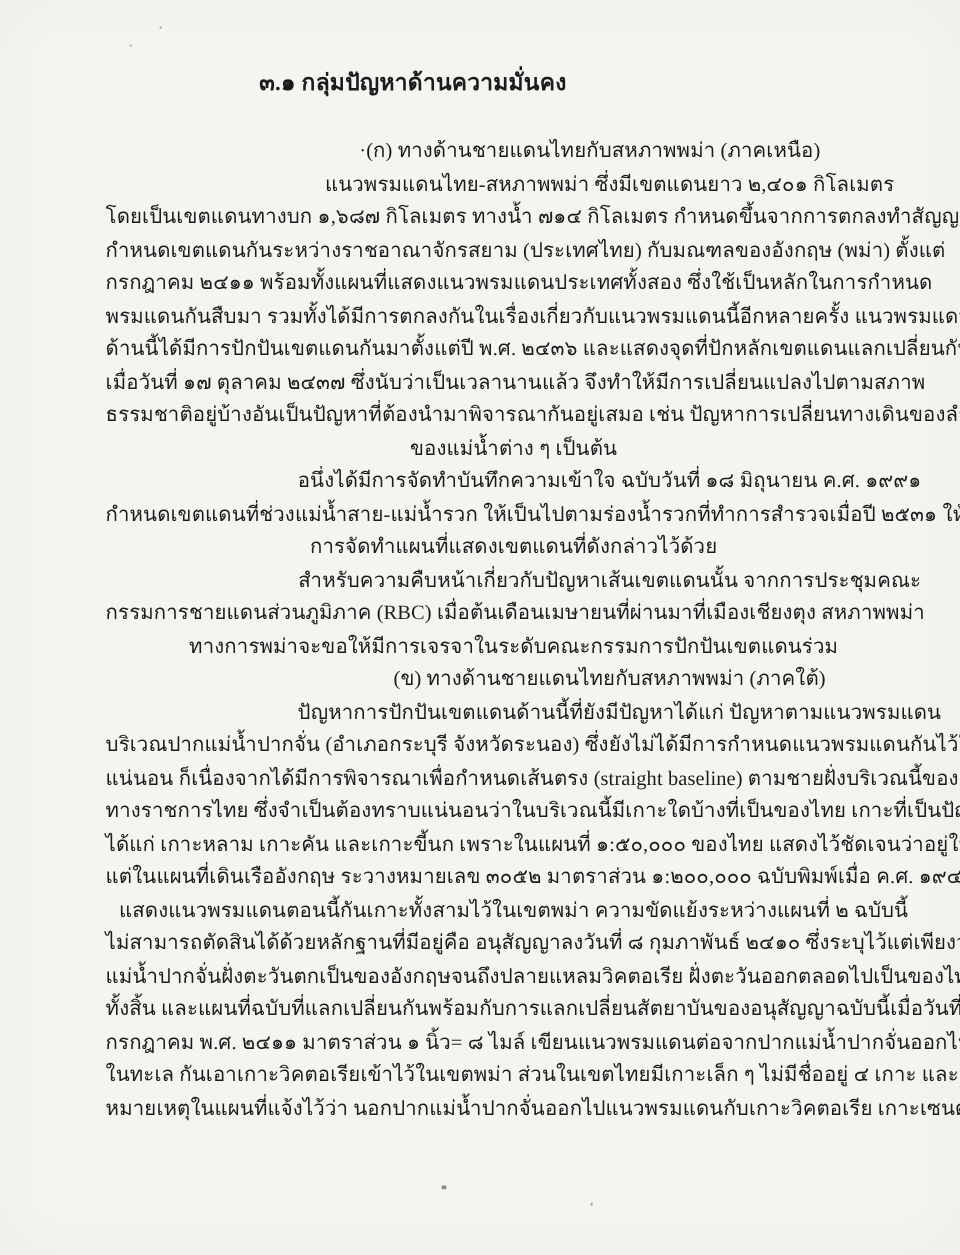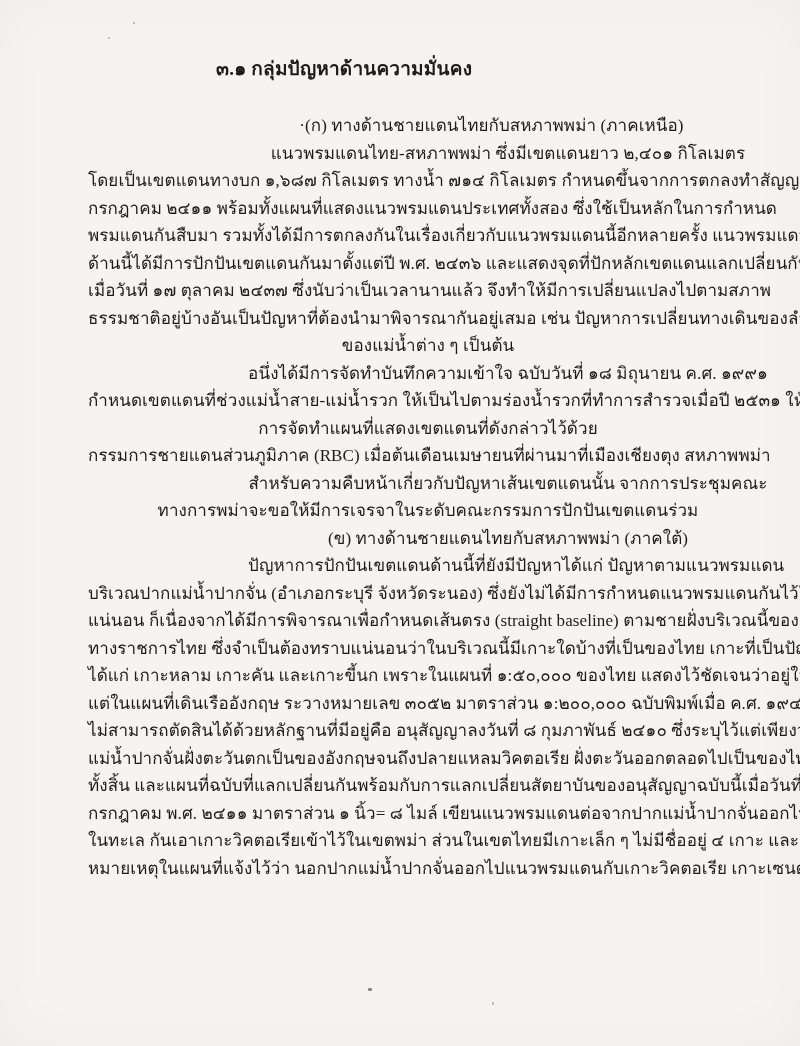--- a/index.html
+++ b/index.html
@@ -68,39 +68,41 @@
   <div class="speck s2"></div>
   <div class="speck s3"></div>
   <div class="speck s4"></div>
 
   <div class="h1">๓.๑  กลุ่มปัญหาด้านความมั่นคง</div>
 
   <div class="body-block">
     <div class="ln in-a">·(ก)  ทางด้านชายแดนไทยกับสหภาพพม่า (ภาคเหนือ)</div>
     <div class="ln in-b">แนวพรมแดนไทย-สหภาพพม่า ซึ่งมีเขตแดนยาว ๒,๔๐๑ กิโลเมตร</div>
     <div class="ln">โดยเป็นเขตแดนทางบก ๑,๖๘๗ กิโลเมตร ทางน้ำ ๗๑๔ กิโลเมตร กำหนดขึ้นจากการตกลงทำสัญญา</div>
+    <div class="ln">กำหนดเขตแดนกันระหว่างราชอาณาจักรสยาม (ประเทศไทย) กับมณฑลของอังกฤษ (พม่า) ตั้งแต่</div>
     <div class="ln">กรกฎาคม  ๒๔๑๑ พร้อมทั้งแผนที่แสดงแนวพรมแดนประเทศทั้งสอง ซึ่งใช้เป็นหลักในการกำหนด</div>
     <div class="ln">พรมแดนกันสืบมา รวมทั้งได้มีการตกลงกันในเรื่องเกี่ยวกับแนวพรมแดนนี้อีกหลายครั้ง แนวพรมแดน</div>
     <div class="ln">ด้านนี้ได้มีการปักปันเขตแดนกันมาตั้งแต่ปี พ.ศ. ๒๔๓๖ และแสดงจุดที่ปักหลักเขตแดนแลกเปลี่ยนกัน</div>
     <div class="ln">เมื่อวันที่ ๑๗ ตุลาคม  ๒๔๓๗ ซึ่งนับว่าเป็นเวลานานแล้ว จึงทำให้มีการเปลี่ยนแปลงไปตามสภาพ</div>
     <div class="ln">ธรรมชาติอยู่บ้างอันเป็นปัญหาที่ต้องนำมาพิจารณากันอยู่เสมอ เช่น ปัญหาการเปลี่ยนทางเดินของลำน้ำ</div>
     <div class="ln">ของแม่น้ำต่าง ๆ เป็นต้น</div>
     <div class="ln in-b">อนึ่งได้มีการจัดทำบันทึกความเข้าใจ ฉบับวันที่ ๑๘ มิถุนายน ค.ศ. ๑๙๙๑</div>
     <div class="ln">กำหนดเขตแดนที่ช่วงแม่น้ำสาย-แม่น้ำรวก ให้เป็นไปตามร่องน้ำรวกที่ทำการสำรวจเมื่อปี ๒๕๓๑ ให้มี</div>
     <div class="ln">การจัดทำแผนที่แสดงเขตแดนที่ดังกล่าวไว้ด้วย</div>
+    <div class="ln in-b">สำหรับความคืบหน้าเกี่ยวกับปัญหาเส้นเขตแดนนั้น จากการประชุมคณะ</div>
     <div class="ln">กรรมการชายแดนส่วนภูมิภาค (RBC) เมื่อต้นเดือนเมษายนที่ผ่านมาที่เมืองเชียงตุง สหภาพพม่า</div>
-    <div class="ln in-b">สำหรับความคืบหน้าเกี่ยวกับปัญหาเส้นเขตแดนนั้น จากการประชุมคณะ</div>
     <div class="ln">ทางการพม่าจะขอให้มีการเจรจาในระดับคณะกรรมการปักปันเขตแดนร่วม</div>
     <div class="ln in-b">(ข) ทางด้านชายแดนไทยกับสหภาพพม่า (ภาคใต้)</div>
     <div class="ln in-b">ปัญหาการปักปันเขตแดนด้านนี้ที่ยังมีปัญหาได้แก่ ปัญหาตามแนวพรมแดน</div>
     <div class="ln">บริเวณปากแม่น้ำปากจั่น (อำเภอกระบุรี จังหวัดระนอง) ซึ่งยังไม่ได้มีการกำหนดแนวพรมแดนกันไว้ให้</div>
     <div class="ln">แน่นอน ก็เนื่องจากได้มีการพิจารณาเพื่อกำหนดเส้นตรง (straight baseline) ตามชายฝั่งบริเวณนี้ของ</div>
     <div class="ln">ทางราชการไทย ซึ่งจำเป็นต้องทราบแน่นอนว่าในบริเวณนี้มีเกาะใดบ้างที่เป็นของไทย เกาะที่เป็นปัญหา</div>
     <div class="ln">ได้แก่ เกาะหลาม เกาะคัน และเกาะขี้นก เพราะในแผนที่ ๑:๕๐,๐๐๐ ของไทย แสดงไว้ชัดเจนว่าอยู่ในเขตไทย</div>
     <div class="ln">แต่ในแผนที่เดินเรืออังกฤษ ระวางหมายเลข ๓๐๕๒ มาตราส่วน ๑:๒๐๐,๐๐๐ ฉบับพิมพ์เมื่อ ค.ศ. ๑๙๔๘</div>
+    <div class="ln">แสดงแนวพรมแดนตอนนี้กันเกาะทั้งสามไว้ในเขตพม่า ความขัดแย้งระหว่างแผนที่ ๒ ฉบับนี้</div>
     <div class="ln">ไม่สามารถตัดสินได้ด้วยหลักฐานที่มีอยู่คือ อนุสัญญาลงวันที่ ๘ กุมภาพันธ์ ๒๔๑๐ ซึ่งระบุไว้แต่เพียงว่า</div>
     <div class="ln">แม่น้ำปากจั่นฝั่งตะวันตกเป็นของอังกฤษจนถึงปลายแหลมวิคตอเรีย ฝั่งตะวันออกตลอดไปเป็นของไทย</div>
     <div class="ln">ทั้งสิ้น และแผนที่ฉบับที่แลกเปลี่ยนกันพร้อมกับการแลกเปลี่ยนสัตยาบันของอนุสัญญาฉบับนี้เมื่อวันที่ ๓</div>
     <div class="ln">กรกฎาคม พ.ศ. ๒๔๑๑ มาตราส่วน ๑ นิ้ว= ๘ ไมล์ เขียนแนวพรมแดนต่อจากปากแม่น้ำปากจั่นออกไป</div>
     <div class="ln">ในทะเล กันเอาเกาะวิคตอเรียเข้าไว้ในเขตพม่า ส่วนในเขตไทยมีเกาะเล็ก ๆ ไม่มีชื่ออยู่ ๔ เกาะ และมี</div>
     <div class="ln">หมายเหตุในแผนที่แจ้งไว้ว่า นอกปากแม่น้ำปากจั่นออกไปแนวพรมแดนกับเกาะวิคตอเรีย เกาะเซนด์-</div>
   </div>
 </div>
 
 </body></html>

